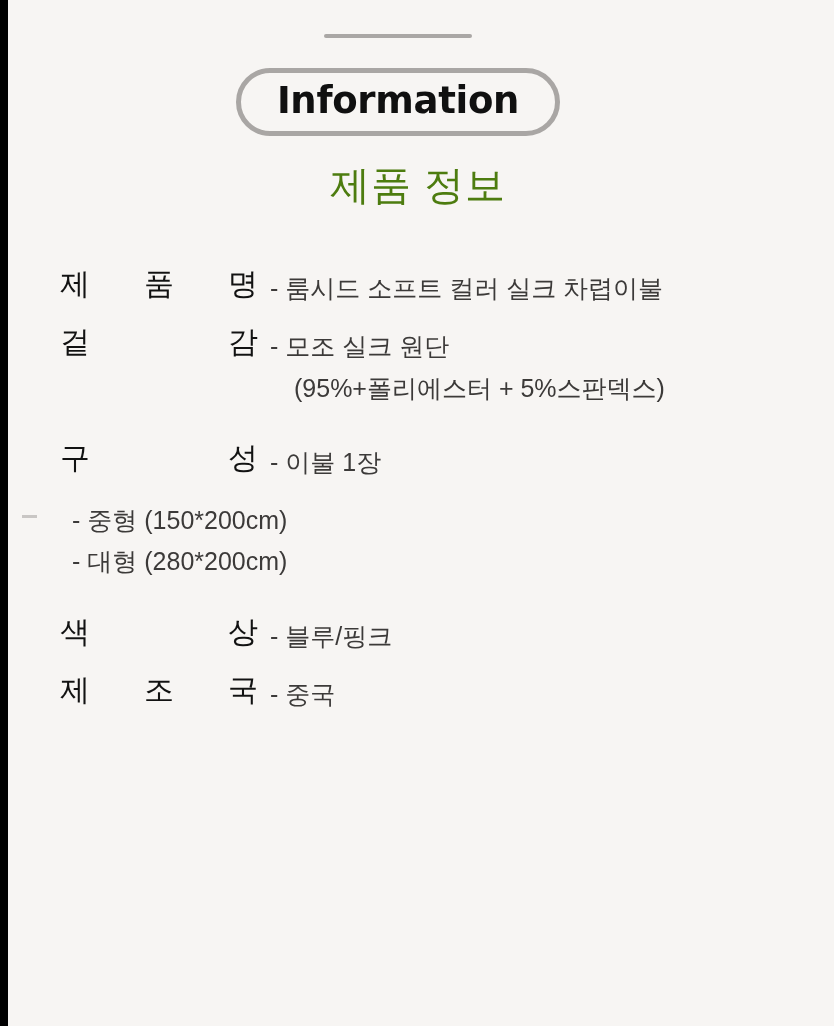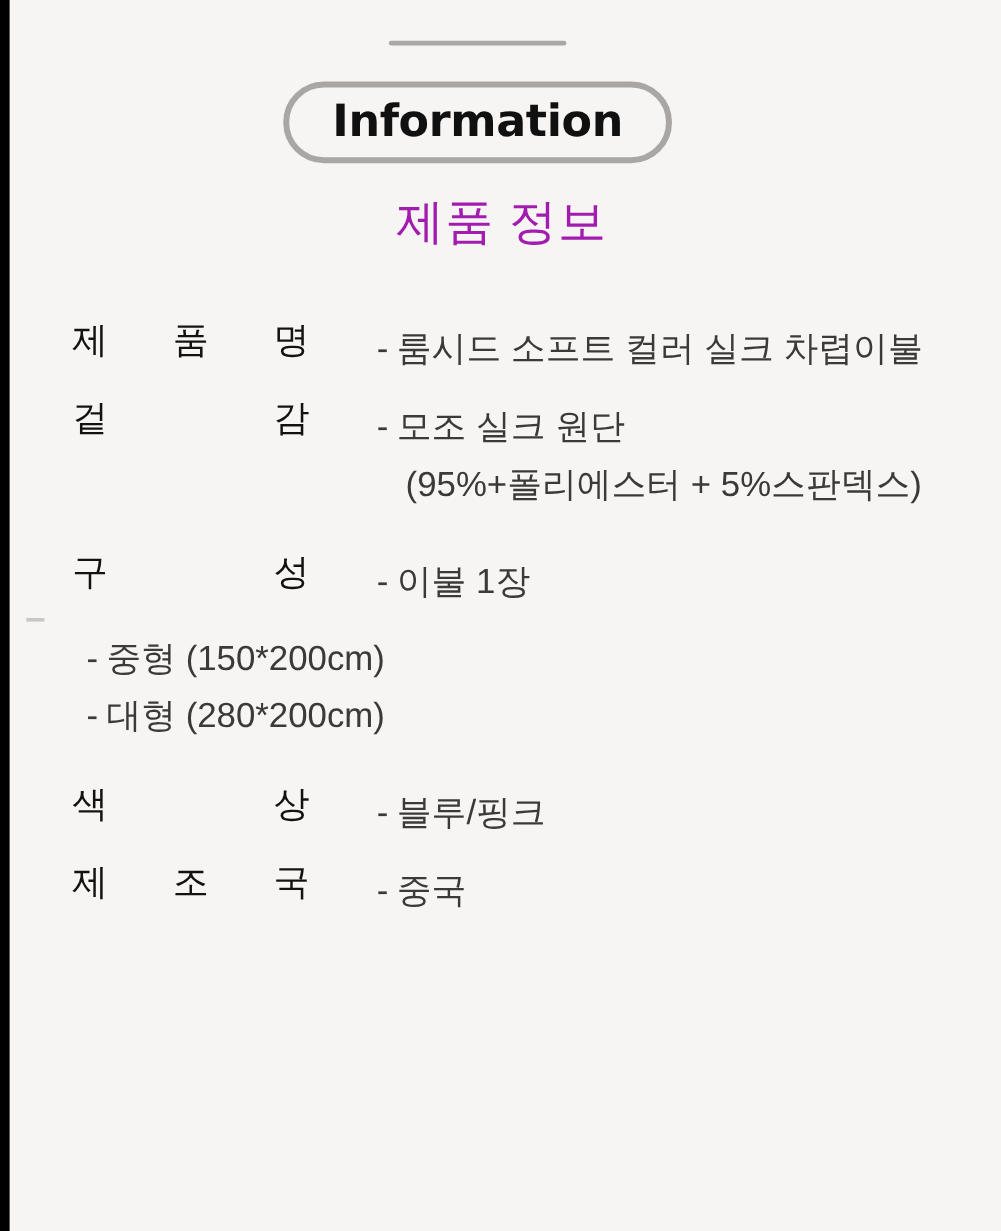--- a/index.html
+++ b/index.html
@@ -59,42 +59,41 @@
     font-weight: 700;
     color: #101010;
     letter-spacing: -0.3px;
     line-height: 1;
     display: block;
     font-family: "DejaVu Sans", "Liberation Sans", sans-serif;
   }
   .subtitle {
     margin-top: 25px;
     font-size: 40px;
-    color: #a21caf;
+    color: #4d7c0f;
     font-weight: 400;
     letter-spacing: 1px;
     line-height: 1.2;
     margin-left: 40px;
   }
 
   
   .spec-table {
     margin-top: 56px;
     padding-left: 60px;
   }
   .spec-group {
     margin-bottom: 30px;
   }
   .spec-group:last-child { margin-bottom: 0; }
 
   .spec-row {
     display: flex;
     align-items: flex-start;
     margin-bottom: 14px;
-    gap: 44px;
   }
   .spec-row:last-child { margin-bottom: 0; }
 
   .spec-label {
     width: 198px;
     flex: 0 0 198px;
     font-size: 30px;
     color: #121212;
     line-height: 1.28;
     text-align: justify;
@@ -105,21 +104,21 @@
     box-sizing: border-box;
     white-space: nowrap;
   }
 
   .spec-values {
     flex: 1 1 auto;
     padding-left: 12px;
     padding-top: 3px;
   }
   .spec-value {
-    font-size: 29px;
+    font-size: 25px;
     color: #3c3a39;
     line-height: 1.65;
     white-space: nowrap;
   }
   .spec-value .dash {
     color: #3c3a39;
     margin-right: 7px;
   }
   .spec-value.cont {
     padding-left: 24px;

